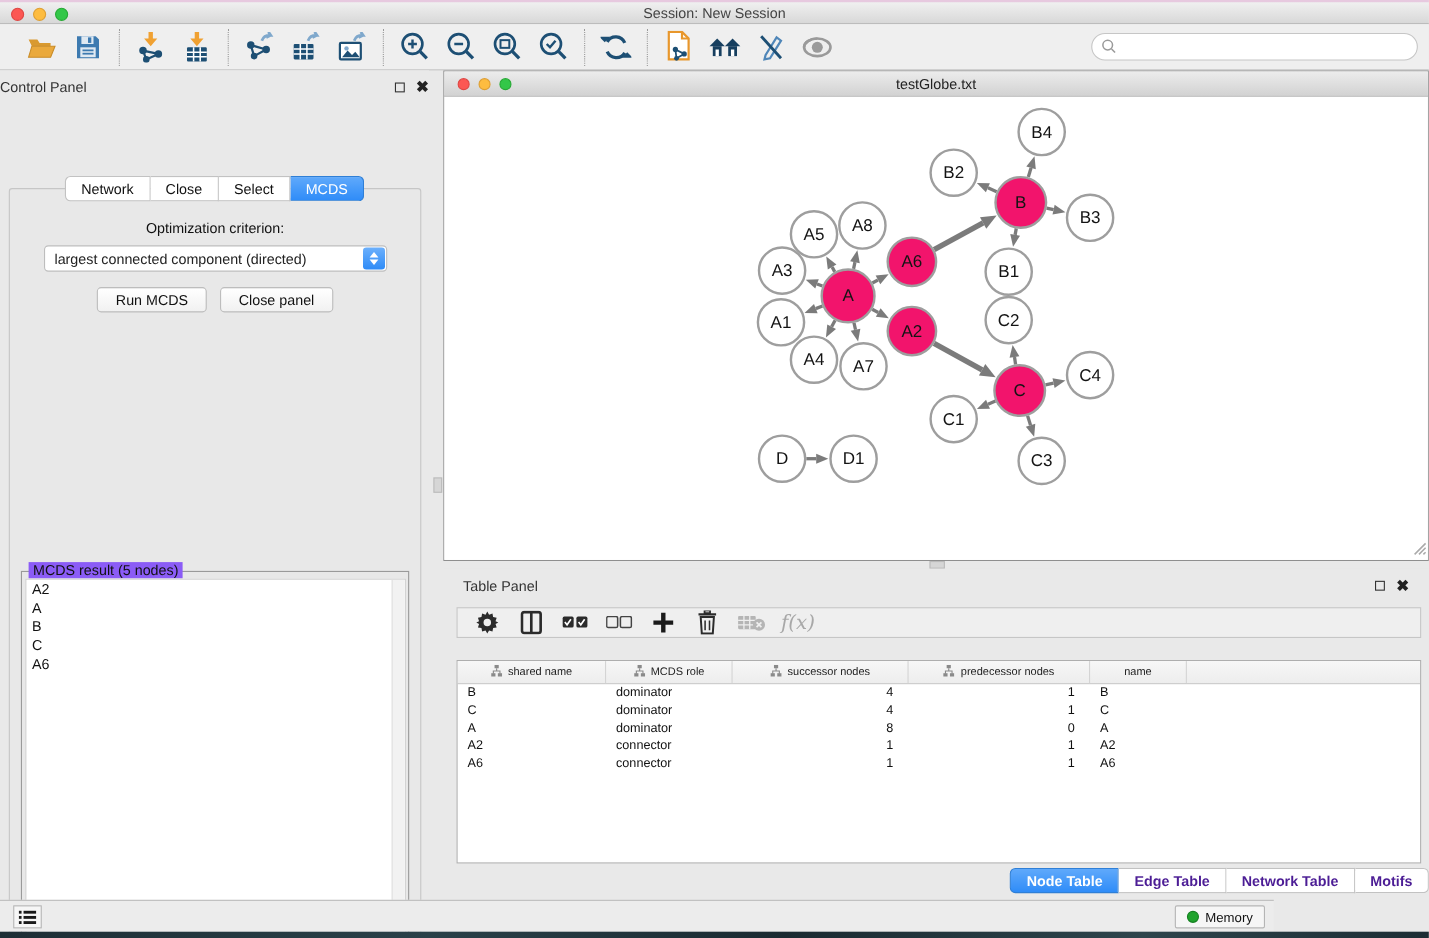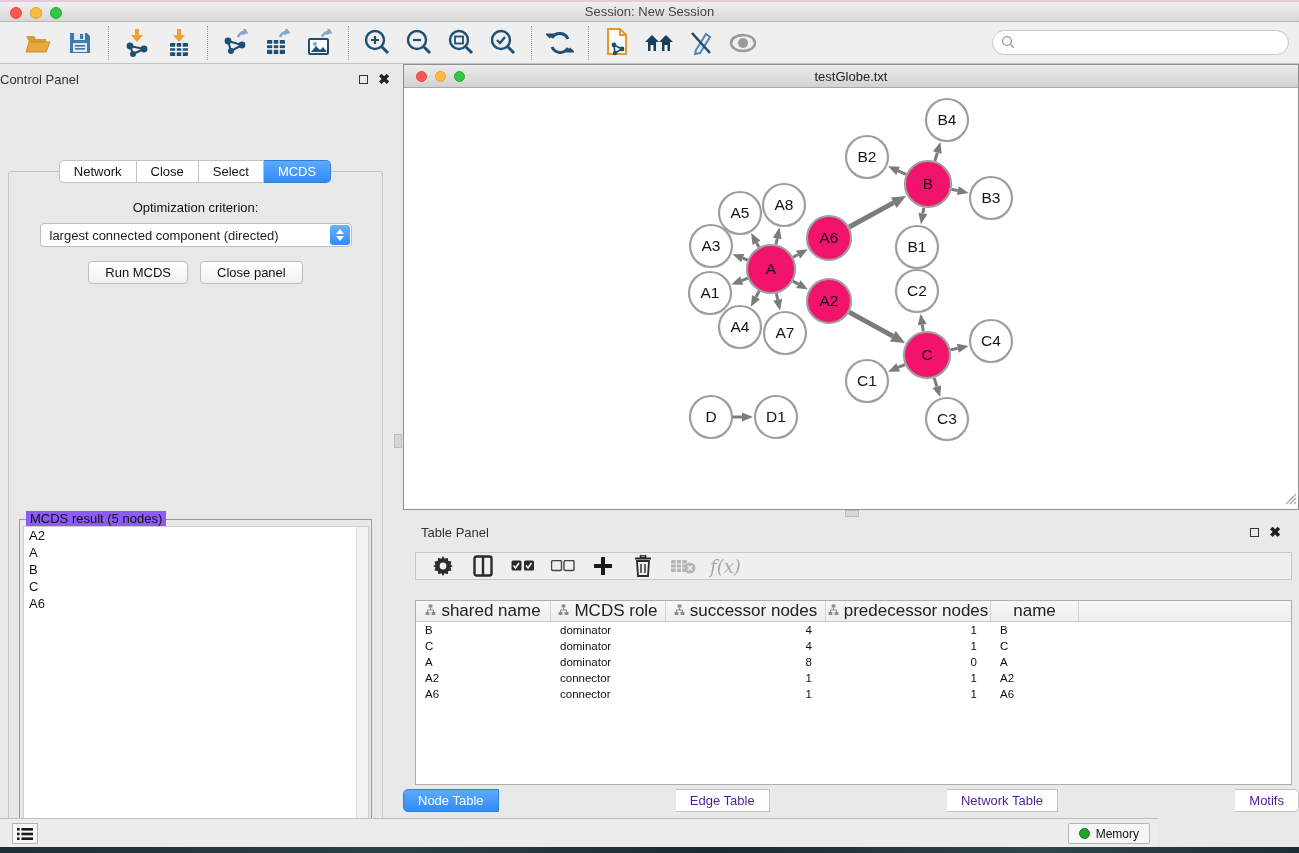--- a/index.html
+++ b/index.html
@@ -79,28 +79,28 @@
   
   .table-panel { position:absolute; left:403px; top:517px; width:896px; height:301px; background:#e9e9e9; }
   .tp-toolbar { position:absolute; left:12px; top:35px; width:877px; height:28px; background:#efefef;
     border:1px solid #c6c6c6; display:flex; align-items:center; gap:14px; padding-left:14px; }
   .tp-ico { display:flex; align-items:center; justify-content:center; height:30px; min-width:26px; }
   .fx { font-family:"DejaVu Serif", serif; font-style:italic; font-size:18px; color:#a8a8a8; }
 
   .data-table { position:absolute; left:12px; top:83px; width:877px; height:185px; background:#fff;
     border:1px solid #aeaeae; overflow:hidden; }
   .dt-header { display:flex; height:21px; background:linear-gradient(#f7f7f7,#ededed); border-bottom:1px solid #c9c9c9; }
-  .dt-hcell { display:flex; align-items:center; justify-content:center; gap:5px; font-size:17px; color:#222;
+  .dt-hcell { display:flex; align-items:center; justify-content:center; gap:5px; font-size:10px; color:#222;
     border-right:1px solid #d4d4d4; height:100%; }
   .dt-row { display:flex; height:16px; align-items:center; }
   .dt-cell { font-size:11.5px; color:#111; overflow:hidden; white-space:nowrap; }
   .al { text-align:left; padding-left:9px; }
   .ar { text-align:right; padding-right:14px; }
 
-  .tp-tabs { position:absolute; left:0; top:272px; width:896px; display:flex; justify-content:space-between; }
+  .tp-tabs { position:absolute; left:0; top:272px; width:896px; display:flex; justify-content:flex-end;font-weight:bold; }
   .tp-tab { background:#fff; border:1px solid #c2c2c2; border-left:none; padding:3px 14px; font-size:13px; color:#4c1d95; }
   .tp-tab:first-child { border-left:1px solid #c2c2c2; border-radius:5px 0 0 5px; }
   .tp-tab:last-child { border-radius:0 5px 5px 0; }
   .tp-tab.active { background:linear-gradient(#5fa9fb,#2f8cf8); color:#fff; border-color:#2f7fd6; }
 
   
   .statusbar { position:absolute; left:0; top:818px; width:1158px; height:29px; background:#ececec;
     border-top:1px solid #bdbdbd;text-align:right; }
   .list-btn { position:absolute; left:12px; top:4px; width:26px; height:21px; background:#f6f6f6;
     border:1px solid #b5b5b5; display:flex; align-items:center; justify-content:center; }

